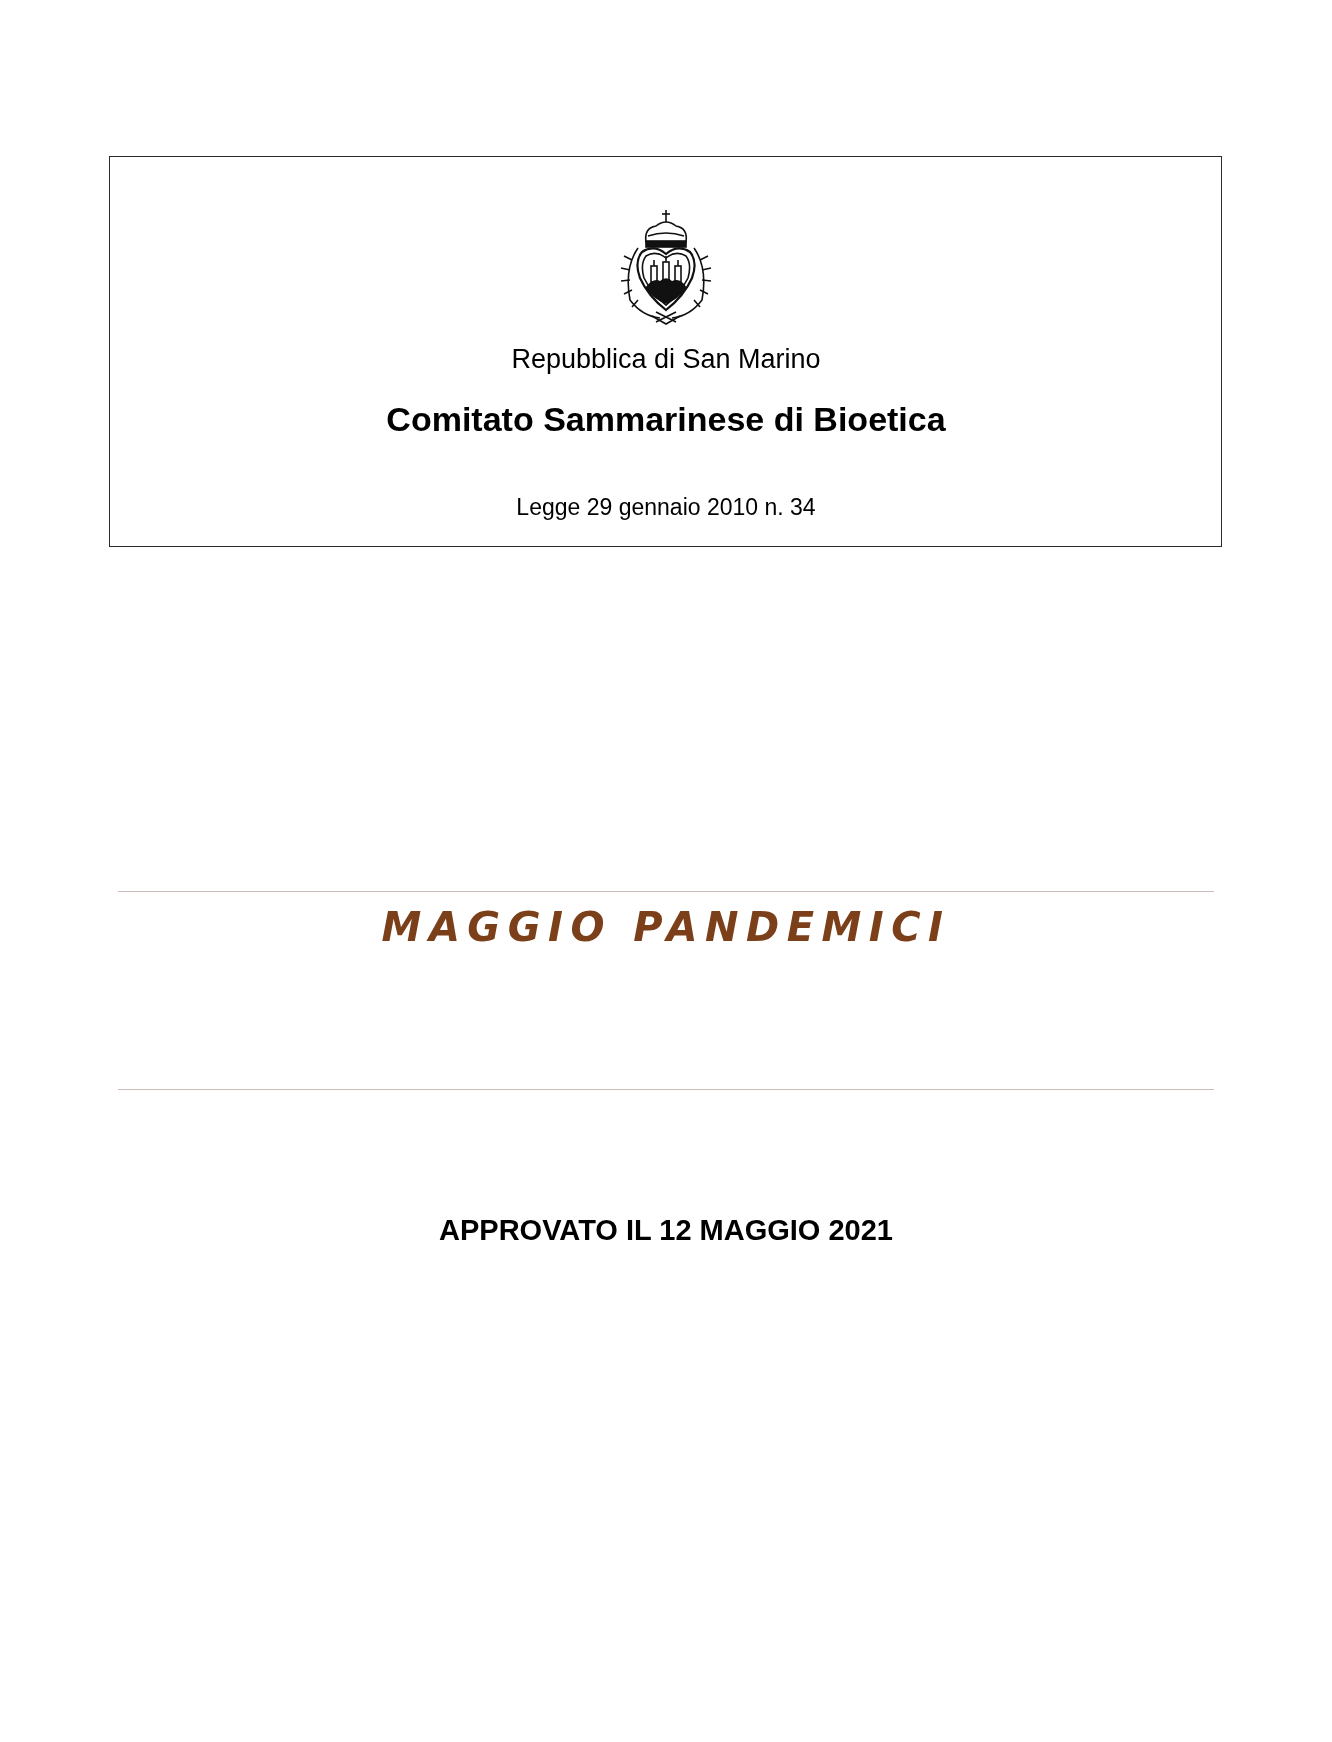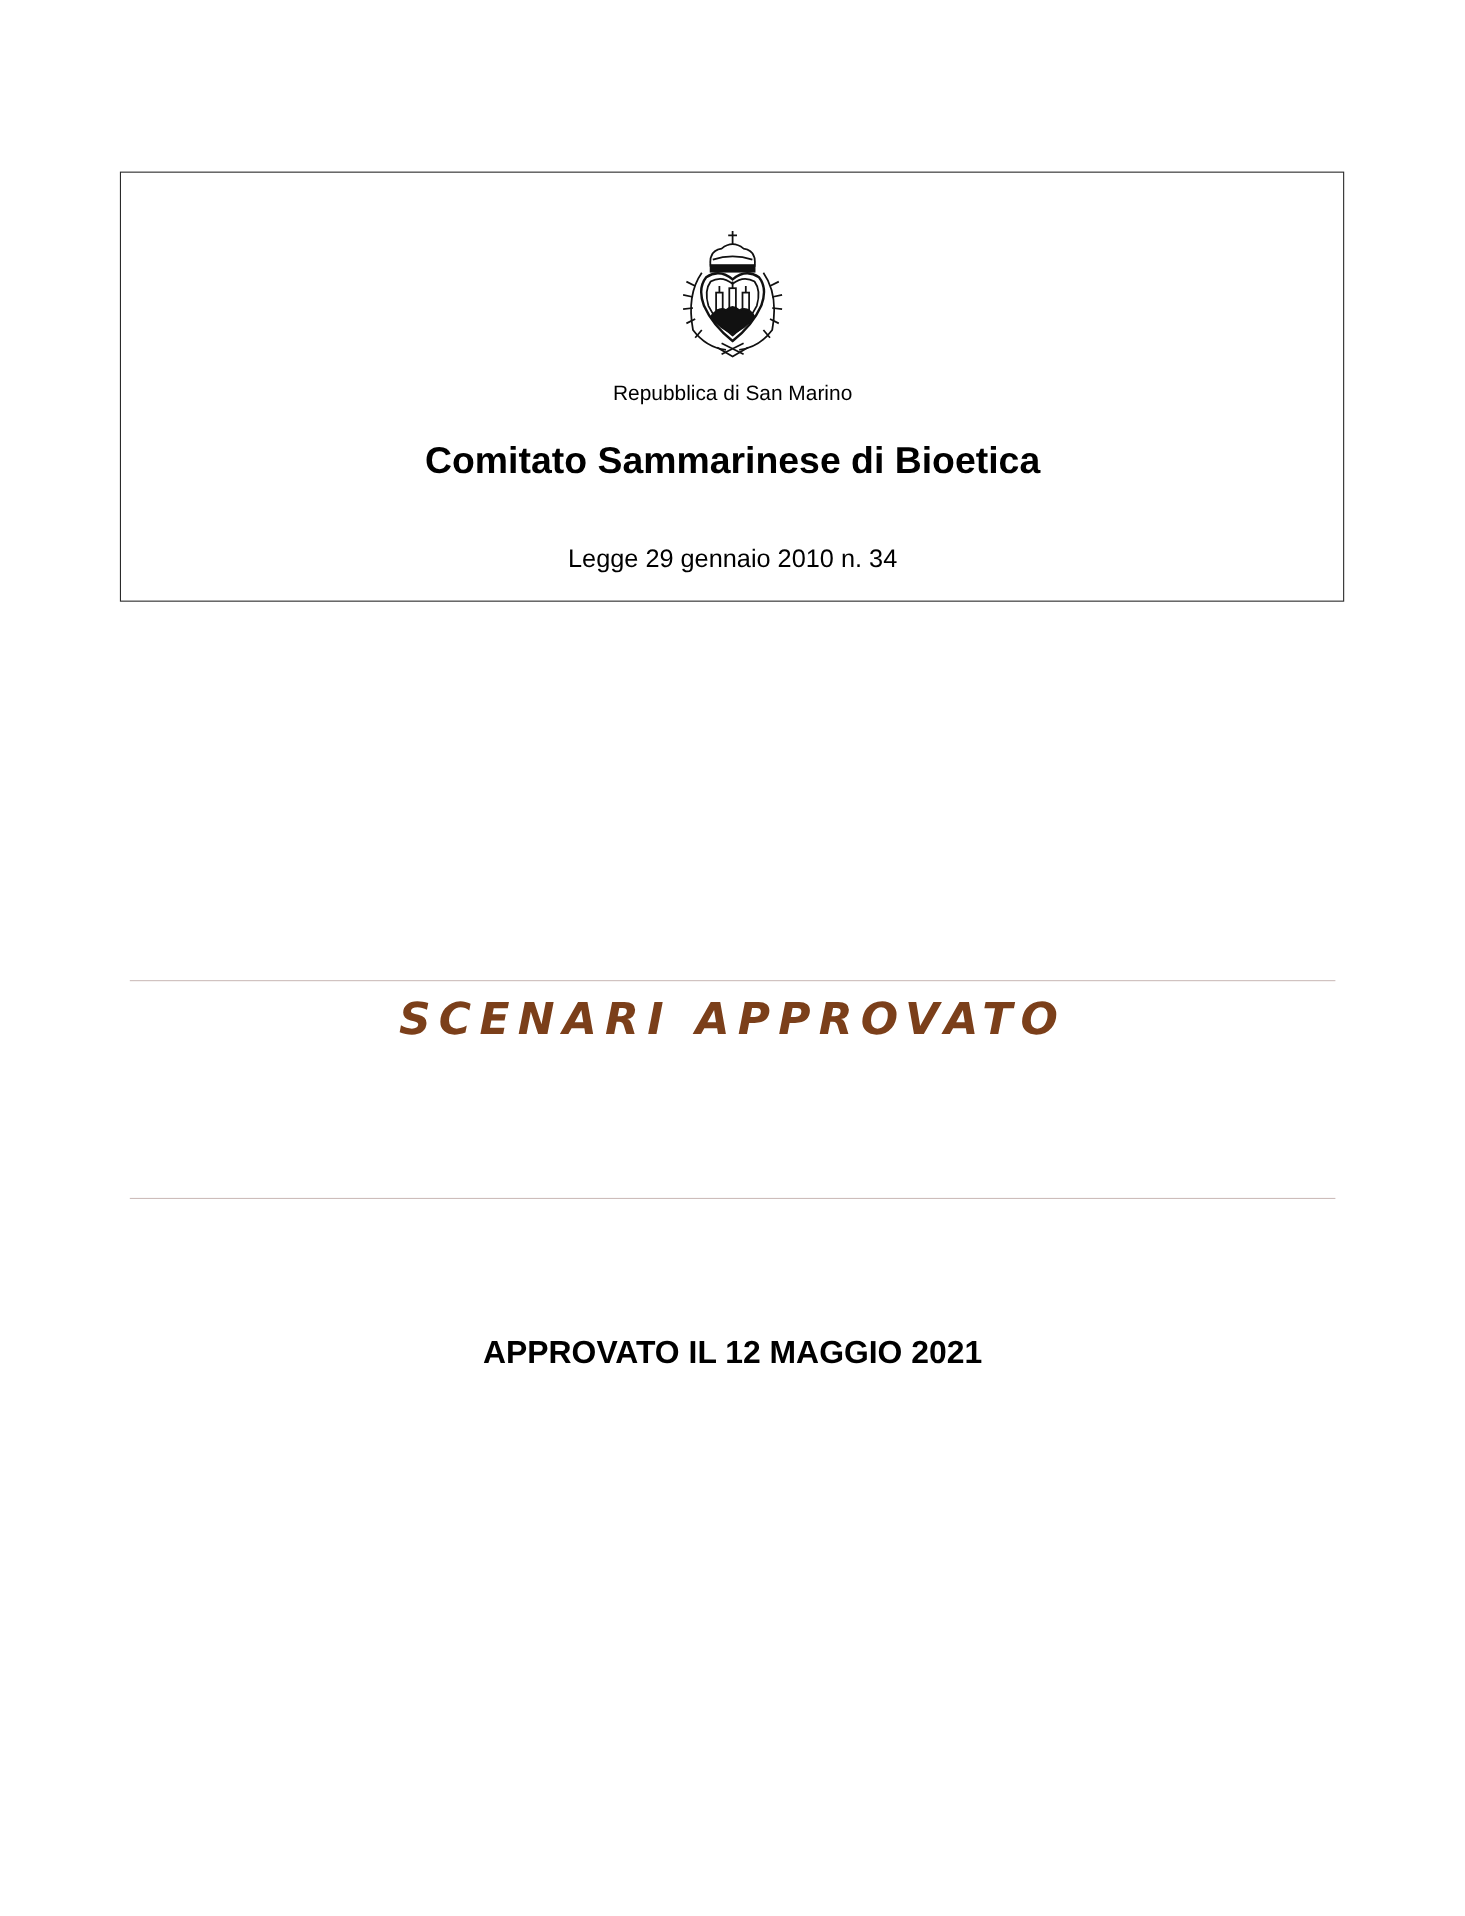--- a/index.html
+++ b/index.html
@@ -10,21 +10,21 @@
   .header-box {
     position: absolute; left: 109px; top: 156px;
     width: 1113px; height: 391px;
     border: 1.5px solid #2a2a2a; box-sizing: border-box;
   }
   .emblem {
     position: absolute; left: 612px; top: 208px; width: 108px; height: 118px;
   }
   .line1 {
     position: absolute; left: 0; right: 0; top: 344px; text-align: center;
-    font-size: 19px; line-height: 30px;
+    font-size: 27px; line-height: 30px;
   }
   .line2 {
     position: absolute; left: 0; right: 0; top: 400px; text-align: center;
     font-size: 34px; line-height: 38px; font-weight: bold;
   }
   .line3 {
     position: absolute; left: 0; right: 0; top: 492px; text-align: center;
     font-size: 23px; line-height: 30px;
   }
   .divider {
@@ -83,17 +83,17 @@
     <path d="M44 114 L64 104 M64 114 L44 104"></path>
   </g>
 </svg>
 
 <div class="line1">Repubblica di San Marino</div>
 <div class="line2">Comitato Sammarinese di Bioetica</div>
 <div class="line3">Legge 29 gennaio 2010 n. 34</div>
 
 <div class="divider top"></div>
 <div class="title">
-  <span>SCENARI APPROVATO</span>
+  <span>MAGGIO PANDEMICI</span>
 </div>
 <div class="divider bottom"></div>
 
 <div class="approved">APPROVATO IL 12 MAGGIO 2021</div>
 
 </body></html>

